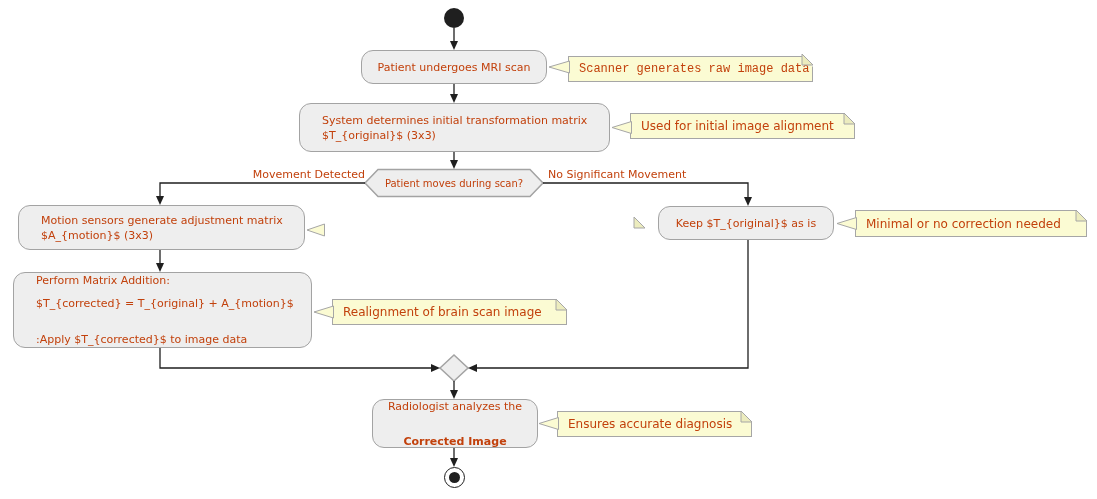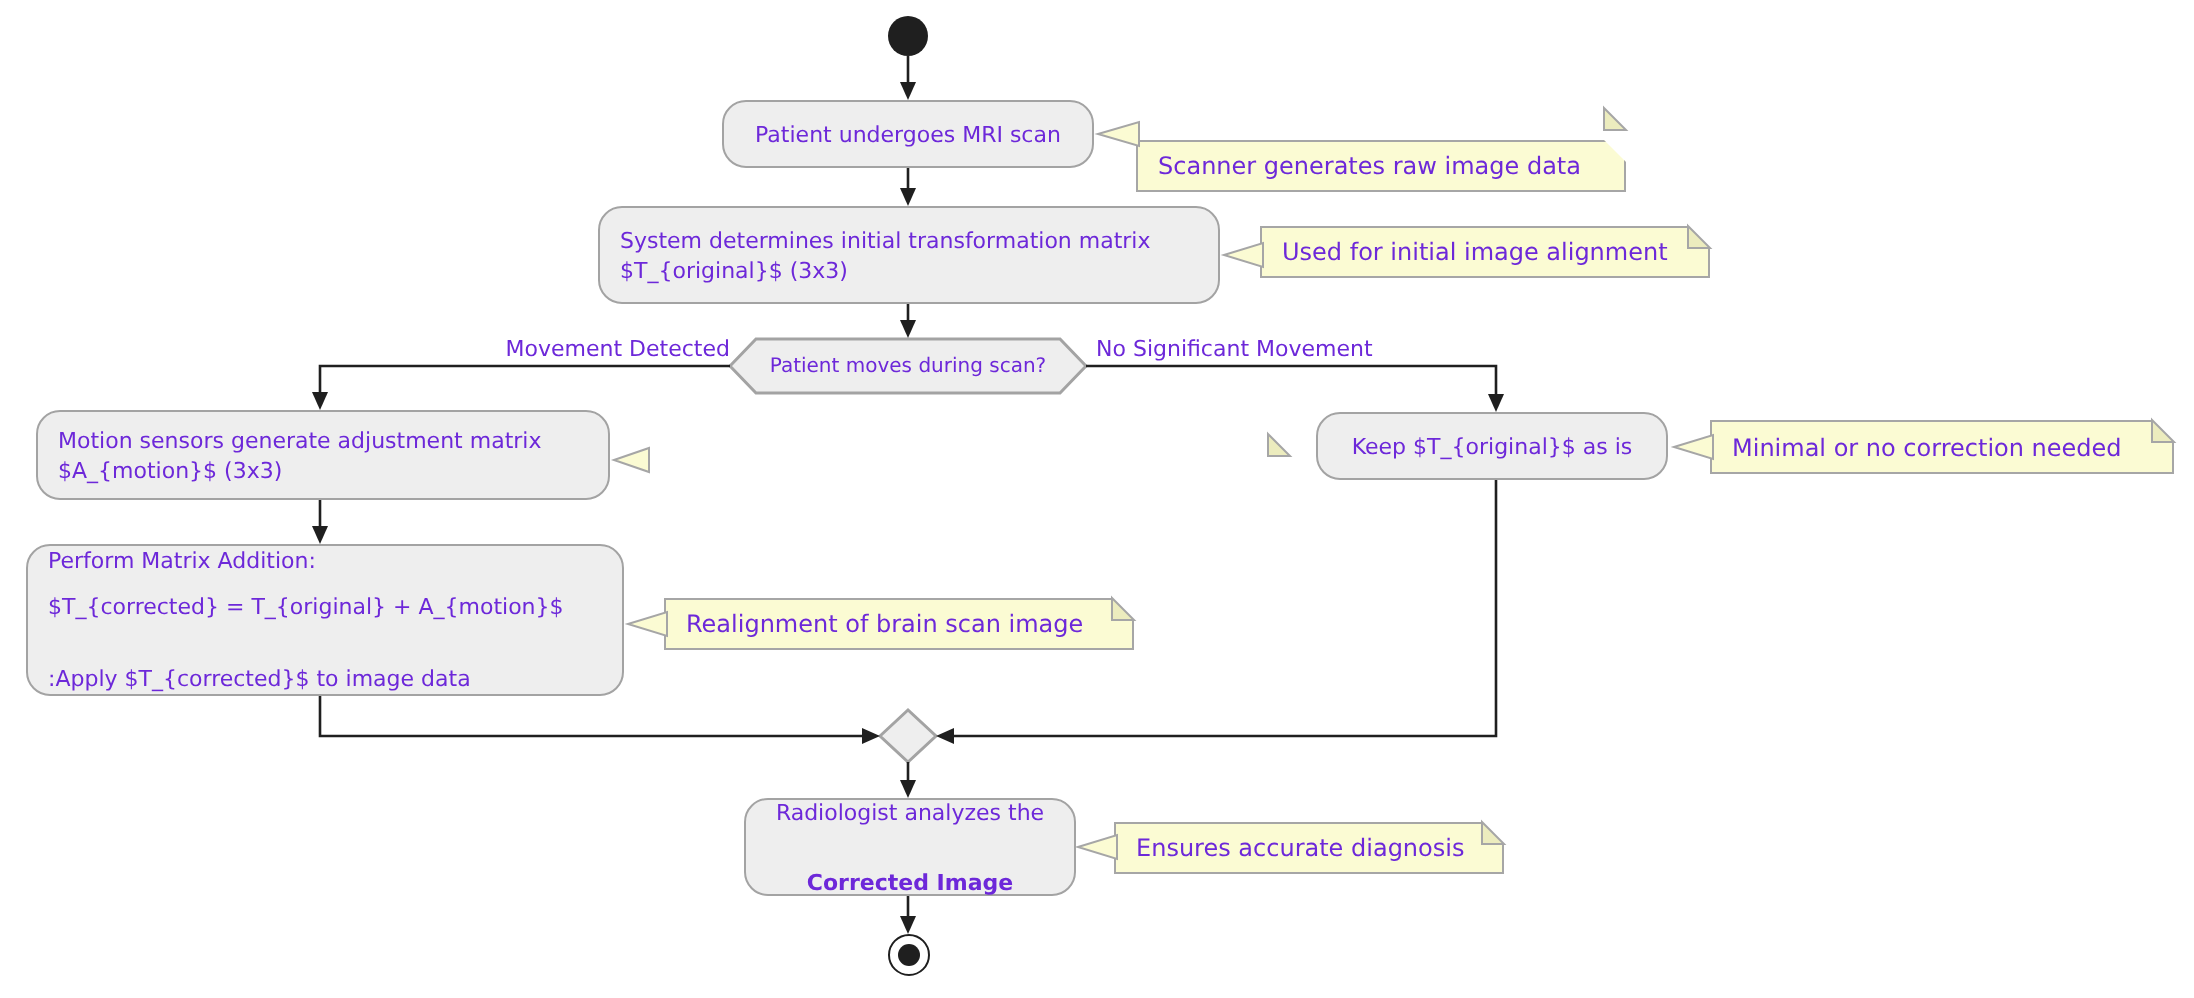--- a/index.html
+++ b/index.html
@@ -1,28 +1,28 @@
 <!DOCTYPE html>
 <html><head>
 <meta charset="utf-8">
 <style>
   html,body { margin:0; padding:0; background:#ffffff; }
   .canvas {
     position:relative; width:1097px; height:499px; background:#ffffff;
-    font-family:"DejaVu Sans", sans-serif; color:#6d28d9; overflow:hidden;
+    font-family:"DejaVu Sans", sans-serif; color:#c2410c; overflow:hidden;
   }
   svg.layer { position:absolute; left:0; top:0; width:1097px; height:499px; }
   .activity {
     position:absolute; box-sizing:border-box;
     background:#EEEEEE; border:1.5px solid #A3A3A3; border-radius:12px;
     display:flex; flex-direction:column; justify-content:center;
     font-size:11px; line-height:15px;
   }
   .activity.center { align-items:center; text-align:center; }
-  .activity.leftalign { align-items:flex-start; text-align:left; padding:0 10px; }
+  .activity.leftalign { align-items:flex-start; text-align:left; padding:0 22px; }
   .activity .line { display:block; white-space:nowrap; }
   .activity .gap-before { margin-top:13px; }
   .bold { font-weight:bold; }
   .note {
     position:absolute; box-sizing:border-box;
     background:#FBFBD3; border:1px solid #A6A6A6;
     display:flex; align-items:center; padding:0 10px;
     font-size:12px; white-space:nowrap;
     clip-path: polygon(0 0, calc(100% - 11px) 0, 100% 11px, 100% 100%, 0 100%);
   }
@@ -79,21 +79,21 @@
 
   <div class="activity center" style="left:658px; top:206px; width:176px; height:34px;">
     <span class="line">Keep $T_{original}$ as is</span>
   </div>
 
   <div class="activity center" style="left:372px; top:399px; width:166px; height:49px;gap:20px;">
     <span class="line">Radiologist analyzes the</span>
     <span class="line bold">Corrected Image</span>
   </div>
 
-  <div class="note" style="left:568px; top:70px; width:245px; height:26px;">
+  <div class="note" style="left:568px; top:56px; width:245px; height:26px;font-family:Liberation Mono, monospace;">
     <span>Scanner generates raw image data</span>
   </div>
   <div class="note" style="left:630px; top:113px; width:225px; height:26px;">
     <span>Used for initial image alignment</span>
   </div>
   <div class="note" style="left:332px; top:299px; width:235px; height:26px;">
     <span>Realignment of brain scan image</span>
   </div>
   <div class="note" style="left:855px; top:210px; width:232px; height:27px;">
     <span>Minimal or no correction needed</span>

